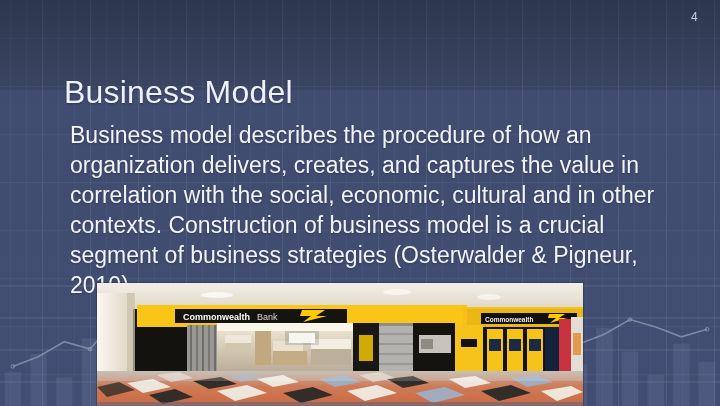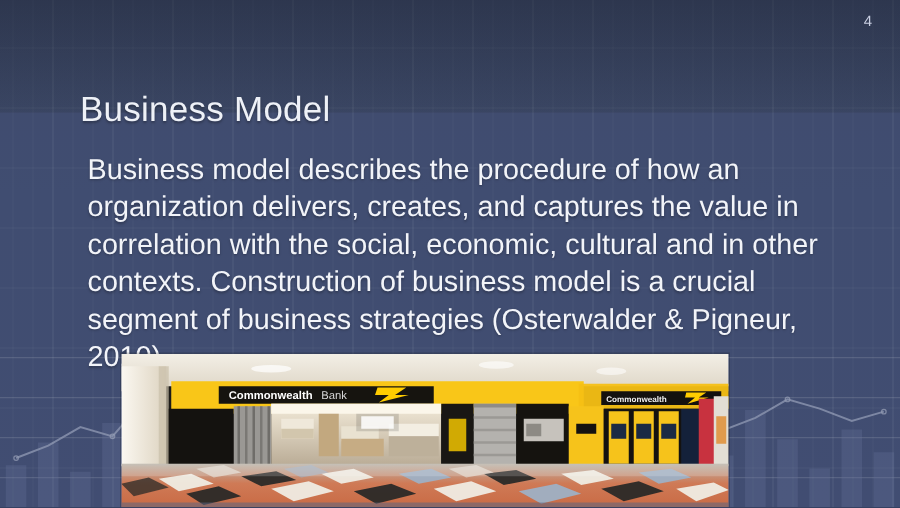--- a/index.html
+++ b/index.html
@@ -81,21 +81,21 @@
     font-size: 12px;
     letter-spacing: 0.3px;
   }
 
   
   .slide-title {
     position: absolute;
     left: 64px;
     top: 54px;
     color: #eef1f7;
-    font-size: 28px;
+    font-size: 32px;
     font-weight: 400;
     letter-spacing: 0.2px;
     line-height: 1.1;
     text-shadow: 0 1px 2px rgba(0,0,0,0.30);
     white-space: nowrap;
   }
 
   
   .slide-body {
     position: absolute;

